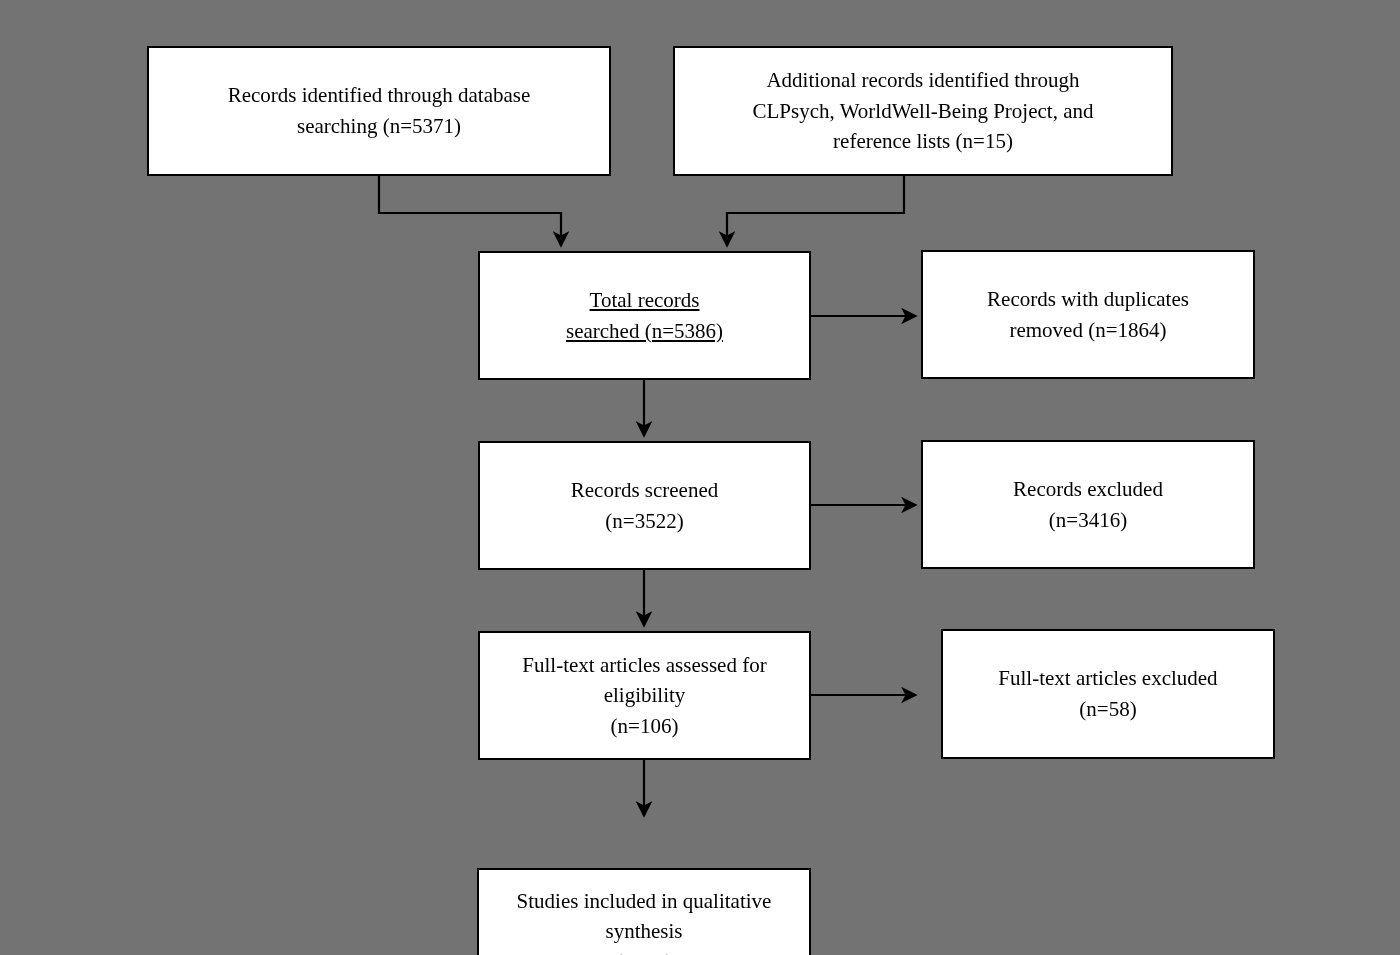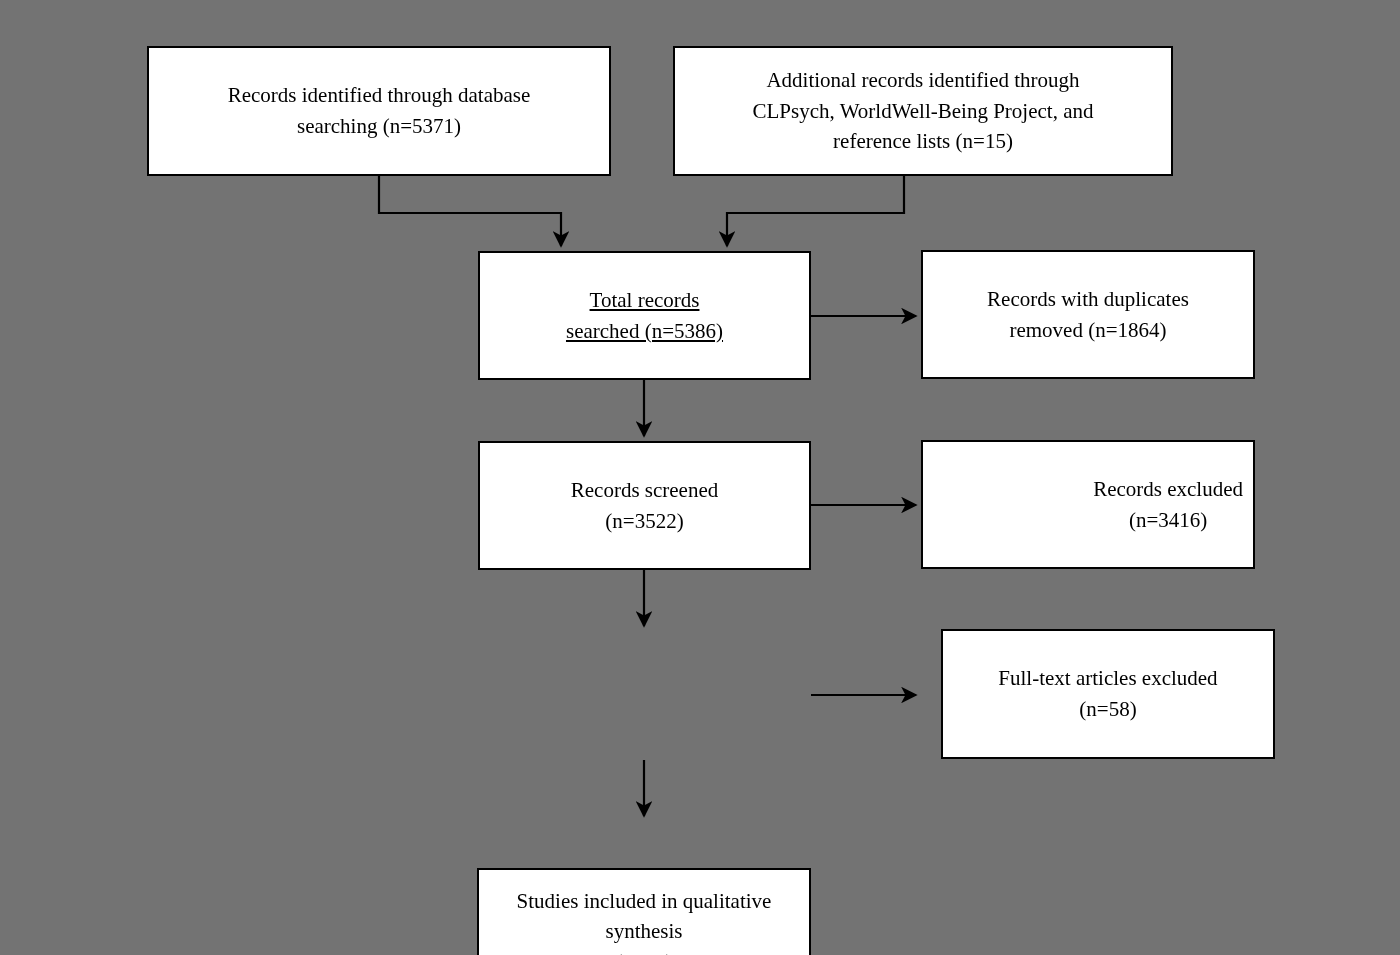--- a/index.html
+++ b/index.html
@@ -43,21 +43,21 @@
   }
   .node-text {
     white-space: pre-line;
   }
   
   .b-records-identified { left: 147px; top: 46px;  width: 464px; height: 130px; }
   .b-additional-records { left: 673px; top: 46px;  width: 500px; height: 130px; }
   .b-total-records      { left: 478px; top: 251px; width: 333px; height: 129px; text-decoration: underline; }
   .b-duplicates-removed { left: 921px; top: 250px; width: 334px; height: 129px; }
   .b-records-screened   { left: 478px; top: 441px; width: 333px; height: 129px; }
-  .b-records-excluded   { left: 921px; top: 440px; width: 334px; height: 129px; justify-content: flex-end; }
+  .b-records-excluded   { left: 921px; top: 440px; width: 334px; height: 129px; }
   .b-fulltext-assessed  { left: 478px; top: 631px; width: 333px; height: 129px; }
   .b-fulltext-excluded  { left: 921px; top: 629px; width: 334px; height: 130px; margin-left: 20px; }
   .b-studies-included   { left: 477px; top: 868px; width: 334px; height: 127px; }
 </style>
 </head>
 <body>
 
 <div class="canvas">
 
   <svg class="edges" viewBox="0 0 1400 955" xmlns="http://www.w3.org/2000/svg">
@@ -101,20 +101,25 @@
   <div class="node b-records-screened">
     <span class="node-text">Records screened
 (n=3522)</span>
   </div>
 
   <div class="node b-records-excluded">
     <span class="node-text">Records excluded
 (n=3416)</span>
   </div>
 
+  <div class="node b-fulltext-assessed">
+    <span class="node-text">Full-text articles assessed for
+eligibility
+(n=106)</span>
+  </div>
 
   <div class="node b-fulltext-excluded">
     <span class="node-text">Full-text articles excluded
 (n=58)</span>
   </div>
 
   <div class="node b-studies-included">
     <span class="node-text">Studies included in qualitative
 synthesis
 (n=48)</span>

